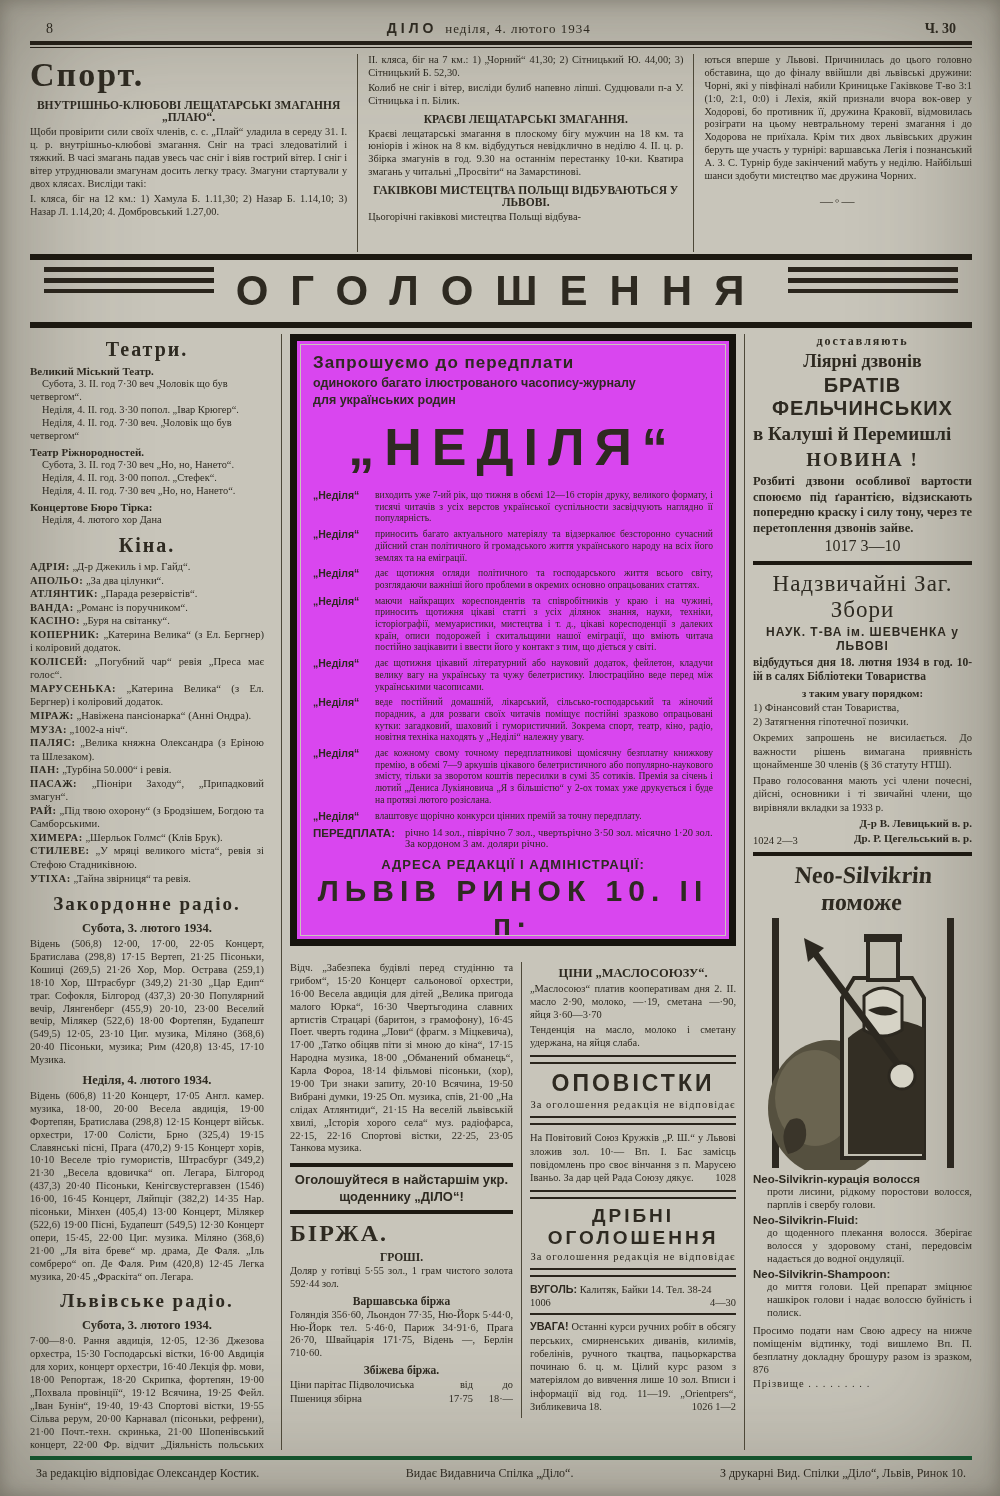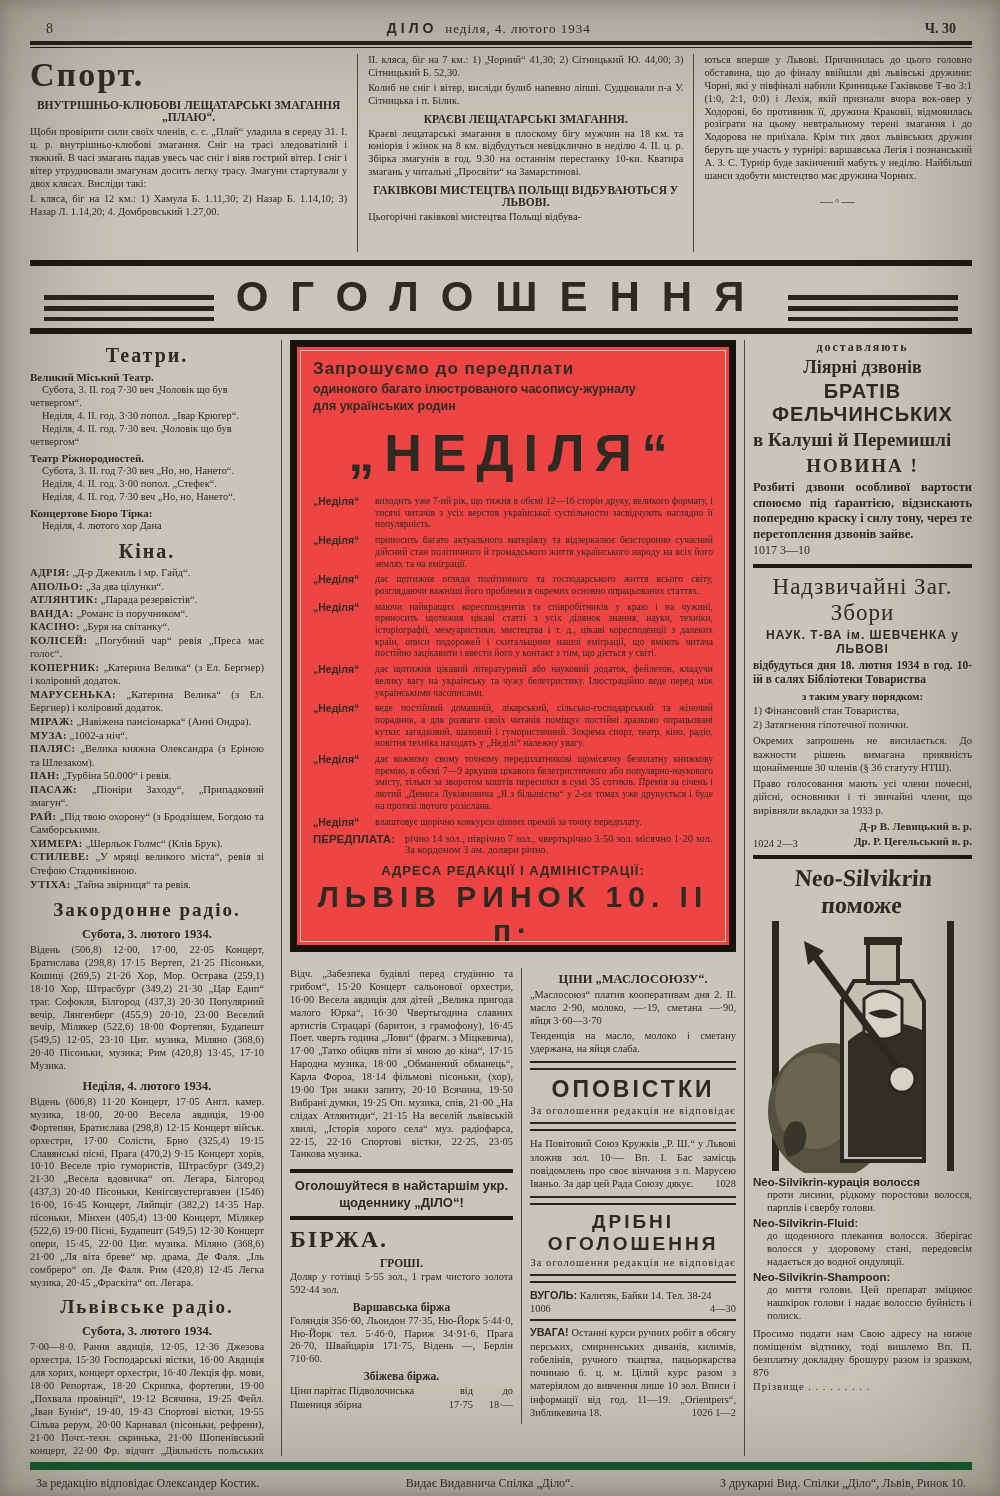--- a/index.html
+++ b/index.html
@@ -17,37 +17,37 @@
   .top-cols{display:flex;height:198px;overflow:hidden;}
   .tcol{overflow:hidden;box-sizing:border-box;}
   .tcol1{width:330px;padding-right:10px;}
   .tcol2{width:340px;padding:0 10px;border-left:1px solid #4d4838;border-right:1px solid #4d4838;}
   .tcol3{width:280px;padding-left:10px;}
   .sport-title{font-size:34px;font-weight:bold;letter-spacing:2px;margin:2px 0 4px 0;}
   .subhead{font-weight:bold;font-size:11.5px;text-align:center;margin:5px 0 3px 0;}
   .body-txt{font-size:10.4px;line-height:1.24;text-align:justify;}
   .ornament{text-align:center;font-size:13px;letter-spacing:2px;margin-top:10px;}
   
-  .banner{display:flex;align-items:flex-end;margin:8px 0 6px 0;border-top:6px solid #1d1911;border-bottom:6px solid #1d1911;padding:7px 0;gap:8px;}
+  .banner{display:flex;align-items:flex-start;margin:2px 0 6px 0;border-top:6px solid #1d1911;border-bottom:6px solid #1d1911;padding:7px 0;gap:8px;}
   .banner .stripes{flex:1;height:26px;background:repeating-linear-gradient(#2a251c 0 5px,transparent 5px 11px);margin:0 14px;}
   .banner .word{font-family:"Liberation Sans",sans-serif;font-weight:bold;font-size:42px;letter-spacing:22px;white-space:nowrap;}
   
   .main{display:flex;height:1116px;overflow:hidden;}
   .mcol{box-sizing:border-box;overflow:hidden;}
   .m-left{width:252px;padding-right:17px;border-right:1px solid #4d4838;}
   .m-center{width:462px;padding:0 8px;}
   .m-right{width:228px;padding-left:8px;border-left:1px solid #4d4838;}
   .sec-title{font-weight:bold;font-size:20px;text-align:center;letter-spacing:2px;margin:4px 0 3px 0;}
   .venue{font-weight:bold;font-size:11px;margin-top:4px;}
   .show{font-size:10.4px;line-height:1.25;text-indent:12px;}
   .cine{font-size:10.6px;line-height:1.28;text-align:justify;}
   .cine b{letter-spacing:.5px;}
   .day-head{font-weight:bold;font-size:12.5px;text-align:center;margin:6px 0 2px 0;}
   
-  .ned-box{border:7px solid #16130d;outline:1px solid #c8c5ba;outline-offset:-11px;padding:12px 16px 10px 16px;height:612px;box-sizing:border-box;overflow:hidden;background:#ef4444;}
+  .ned-box{border:7px solid #16130d;outline:1px solid #c8c5ba;outline-offset:-11px;padding:12px 16px 10px 16px;height:612px;box-sizing:border-box;overflow:hidden;background:#d946ef;}
   .ned-intro1{font-family:"Liberation Sans",sans-serif;font-weight:bold;font-size:17px;letter-spacing:1px;}
   .ned-intro2{font-family:"Liberation Sans",sans-serif;font-weight:bold;font-size:12.5px;margin-top:3px;}
   .ned-big{font-family:"Liberation Sans",sans-serif;font-weight:bold;font-size:52px;letter-spacing:10px;text-align:center;margin:10px 0 12px 0;}
   .ned-item{display:flex;font-size:9.6px;line-height:1.22;margin-bottom:4px;}
   .ned-item .lbl{font-family:"Liberation Sans",sans-serif;font-weight:bold;width:62px;flex:none;font-size:10.5px;}
   .ned-item .txt{flex:1;text-align:justify;}
   .ned-sub{display:flex;font-size:10.5px;margin-top:5px;}
   .ned-sub .lbl{font-family:"Liberation Sans",sans-serif;font-weight:bold;width:92px;flex:none;font-size:11.5px;}
   .ned-addr-h{font-family:"Liberation Sans",sans-serif;font-weight:bold;text-align:center;font-size:13px;margin-top:8px;letter-spacing:1px;}
   .ned-addr{font-family:"Liberation Sans",sans-serif;font-weight:bold;text-align:center;font-size:30px;letter-spacing:6px;margin-top:2px;}
@@ -69,38 +69,38 @@
   .classified b{font-family:"Liberation Sans",sans-serif;font-size:10.8px;}
   .ref-line{display:flex;justify-content:space-between;font-size:10.4px;}
   
   .bells-title{font-weight:bold;font-size:31px;text-align:center;letter-spacing:1px;line-height:1;margin:4px 0 2px 0;font-stretch:condensed;}
   .bells-l1{text-align:center;font-weight:bold;font-size:12px;letter-spacing:2px;}
   .bells-l2{text-align:center;font-weight:bold;font-size:18px;margin-top:2px;}
   .bells-l3{text-align:center;font-weight:bold;font-size:20px;letter-spacing:1px;margin-top:2px;font-family:"Liberation Sans",sans-serif;}
   .bells-l4{text-align:left;font-weight:bold;font-size:19px;margin-top:3px;}
   .bells-l5{text-align:center;font-weight:bold;font-size:19px;letter-spacing:2px;margin:4px 0 3px 0;}
   .bells-body{font-weight:bold;font-size:12.5px;line-height:1.25;text-align:justify;}
-  .bells-ref{text-align:left;font-size:12px;}
+  .bells-ref{text-align:center;font-size:16px;}
   .meet-title{font-weight:normal;font-size:23px;text-align:center;letter-spacing:1px;margin:3px 0 2px 0;}
   .meet-l1{font-family:"Liberation Sans",sans-serif;font-weight:bold;font-size:12px;text-align:center;letter-spacing:1px;}
   .meet-l2{font-weight:bold;font-size:11.5px;text-align:justify;margin-top:2px;line-height:1.3;}
   .meet-c{font-weight:bold;font-size:10.8px;text-align:center;margin:3px 0 1px 0;}
   .meet-item{font-size:10.8px;line-height:1.3;}
   .meet-p{font-size:10.6px;line-height:1.25;text-align:justify;margin-top:3px;}
   .meet-sign{text-align:right;font-weight:bold;font-size:11px;line-height:1.35;}
   .meet-ref{font-size:10.5px;}
   .silv-title{font-weight:bold;font-size:24px;text-align:center;letter-spacing:0px;margin:4px 0 2px 0;transform:skewX(-4deg);}
   .silv-fig{display:block;margin:0 auto;}
   .silv-h{font-family:"Liberation Sans",sans-serif;font-weight:bold;font-size:11.5px;margin-top:3px;}
   .silv-t{font-size:10.6px;line-height:1.24;text-align:justify;padding-left:14px;}
   .silv-p{font-size:10.6px;line-height:1.24;text-align:justify;margin-top:4px;}
   .silv-form{font-size:10.6px;line-height:1.5;letter-spacing:1px;}
   .thick-sep{border-top:4px solid #1d1911;margin:6px 0;}
   
-  .footer{display:flex;justify-content:space-between;border-top:8px solid #14532d;margin-top:6px;padding:6px 6px 0 6px;font-size:12px;align-items:flex-end;}
+  .footer{display:flex;justify-content:space-between;border-top:4px solid #14532d;margin-top:6px;padding:6px 6px 0 6px;font-size:12px;align-items:flex-end;}
 </style>
 </head>
 <body>
 
 <div class="page">
 
   <div class="masthead">
     <span>8</span>
     <span class="mid">
       <span>ДІЛО</span>
@@ -157,22 +157,22 @@
         <div class="venue">Концертове Бюро Тірка:</div>
         <div class="show">Неділя, 4. лютого хор Дана</div>
       </div>
 
       <div class="sec-title" style="margin-top:8px">Кіна.</div>
       <div class="cine"><b>АДРІЯ:</b> <span>„Д-р Джекиль і мр. Гайд“.</span></div>
       <div class="cine"><b>АПОЛЬО:</b> <span>„За два цілунки“.</span></div>
       <div class="cine"><b>АТЛЯНТИК:</b> <span>„Парада резервістів“.</span></div>
       <div class="cine"><b>ВАНДА:</b> <span>„Романс із поручником“.</span></div>
       <div class="cine"><b>КАСІНО:</b> <span>„Буря на світанку“.</span></div>
+      <div class="cine"><b>КОПЕРНИК:</b> <span>„Катерина Велика“ (з Ел. Бергнер) і коліровий додаток.</span></div>
       <div class="cine"><b>КОЛІСЕЙ:</b> <span>„Погубний чар“ ревія „Преса має голос“.</span></div>
-      <div class="cine"><b>КОПЕРНИК:</b> <span>„Катерина Велика“ (з Ел. Бергнер) і коліровий додаток.</span></div>
       <div class="cine"><b>МАРУСЕНЬКА:</b> <span>„Катерина Велика“ (з Ел. Бергнер) і коліровий додаток.</span></div>
       <div class="cine"><b>МІРАЖ:</b> <span>„Навіжена пансіонарка“ (Анні Ондра).</span></div>
       <div class="cine"><b>МУЗА:</b> <span>„1002-а ніч“.</span></div>
       <div class="cine"><b>ПАЛЯС:</b> <span>„Велика княжна Олександра (з Еріною та Шлезаком).</span></div>
       <div class="cine"><b>ПАН:</b> <span>„Турбіна 50.000“ і ревія.</span></div>
       <div class="cine"><b>ПАСАЖ:</b> <span>„Піоніри Заходу“, „Припадковий змагун“.</span></div>
       <div class="cine"><b>РАЙ:</b> <span>„Під твою охорону“ (з Бродзішем, Богдою та Самборськими.</span></div>
       <div class="cine"><b>ХИМЕРА:</b> <span>„Шерльок Голмс“ (Клів Брук).</span></div>
       <div class="cine"><b>СТИЛЕВЕ:</b> <span>„У мряці великого міста“, ревія зі Стефою Стадниківною.</span></div>
       <div class="cine"><b>УТІХА:</b> <span>„Тайна звірниця“ та ревія.</span></div>

